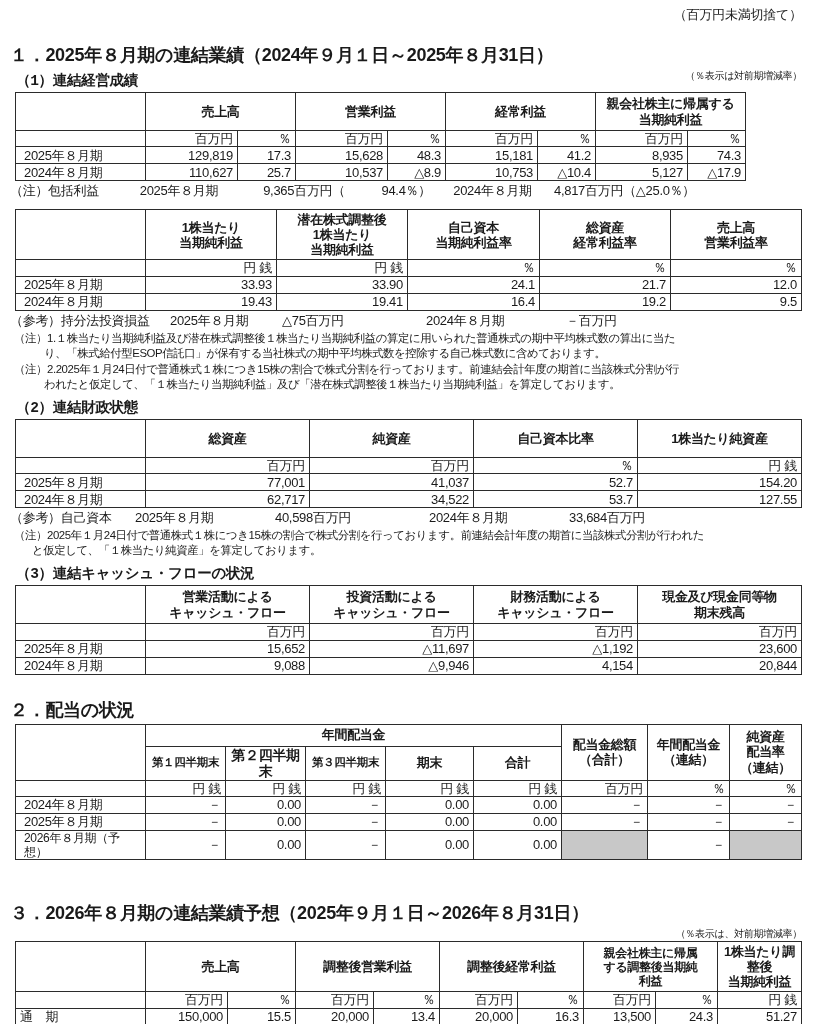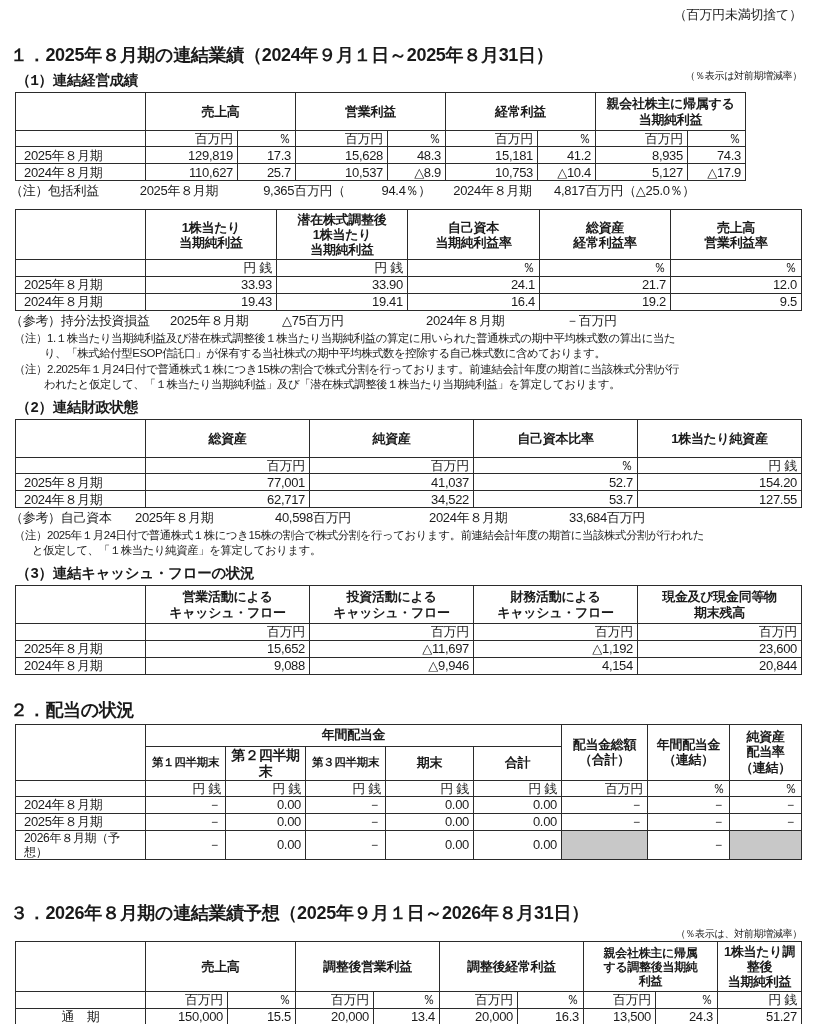--- a/index.html
+++ b/index.html
@@ -69,21 +69,21 @@
     letter-spacing: -0.3px;
     box-sizing: border-box;
   }
   table.fin th {
     text-align: center;
     font-weight: bold;
   }
   .num { text-align: right; font-family: "Liberation Sans", sans-serif; letter-spacing: 0px;}
   .unit { text-align: right; font-size: 12px; height: 15px; line-height: 15px; padding-top:1px;}
   .rowlabel { text-align: left; padding-left: 8px !important; font-size: 13px;}
-  .rowlabel-c { text-align: center; letter-spacing: 3px;}
+  .rowlabel-c { text-align: left; letter-spacing: 3px;}
   .hdr-h2 { height: 38px; }
   .hdr-h3 { height: 50px; }
   .datarow { height: 17px; }
   .shaded { background: #c8c8c8; }
 
   .note-line {
     margin: 1px 0 0 10px;
     font-size: 13px;
     letter-spacing: -0.3px;
     white-space: nowrap;

